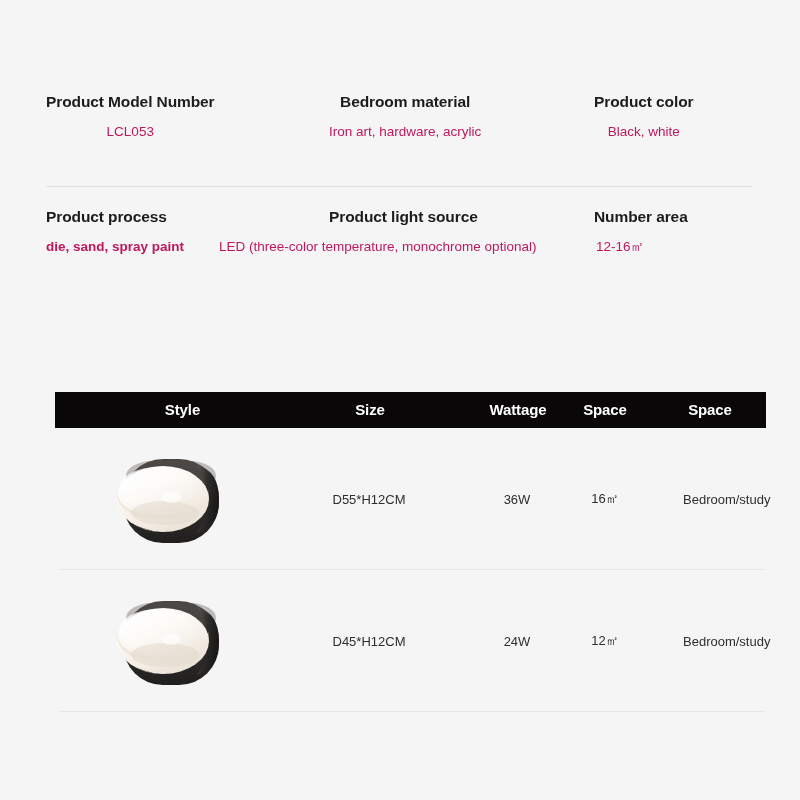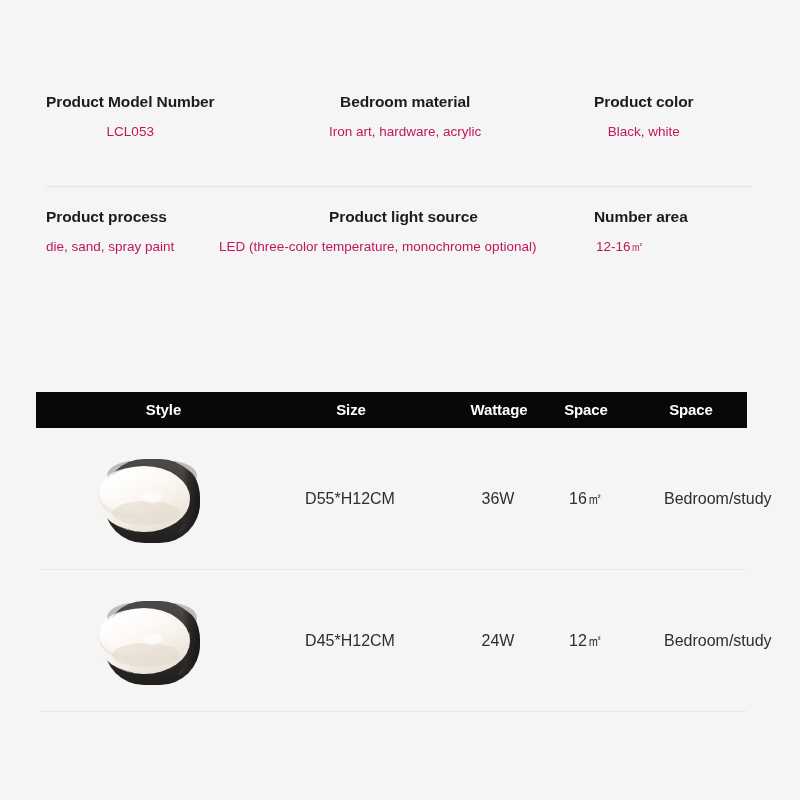--- a/index.html
+++ b/index.html
@@ -67,28 +67,28 @@
   .c1-a { left: 0px; }
   .c1-b { left: 283px; }
   .c1-c { left: 548px; }
 
   
   .c2-a { left: 0px; }
   .c2-b { left: 283px; }
   .c2-c { left: 548px; }
 
   
-  .v-shift-process { margin-left: 0px; }
+  .v-shift-process { margin-left: 0px; font-weight: bold; }
   .v-shift-light   { margin-left: -110px; }
   .v-shift-area    { margin-left: 2px; }
 
   
   .table-wrap {
     position: absolute;
-    left: 36px;
+    left: 55px;
     top: 392px;
     width: 711px;
   }
 
   .table-header {
     position: relative;
     height: 36px;
     background: #0a0708;
     width: 711px;
   }
@@ -125,21 +125,21 @@
     background: #e6e6e6;
   }
 
   .cell {
     position: absolute;
     top: 0;
     height: 142px;
     display: flex;
     align-items: center;
     justify-content: center;
-    font-size: 16px;
+    font-size: 13px;
     color: #2e2e2e;
     white-space: nowrap;
   }
   .cell-style   { left: 20px;  width: 190px; }
   .cell-size    { left: 228px; width: 172px; }
   .cell-wattage { left: 404px; width: 116px; }
   .cell-area    { left: 502px; width: 96px;  }
   .cell-space   { left: 596px; width: 160px; justify-content: flex-start; padding-left: 32px; box-sizing: border-box;}
 
   

